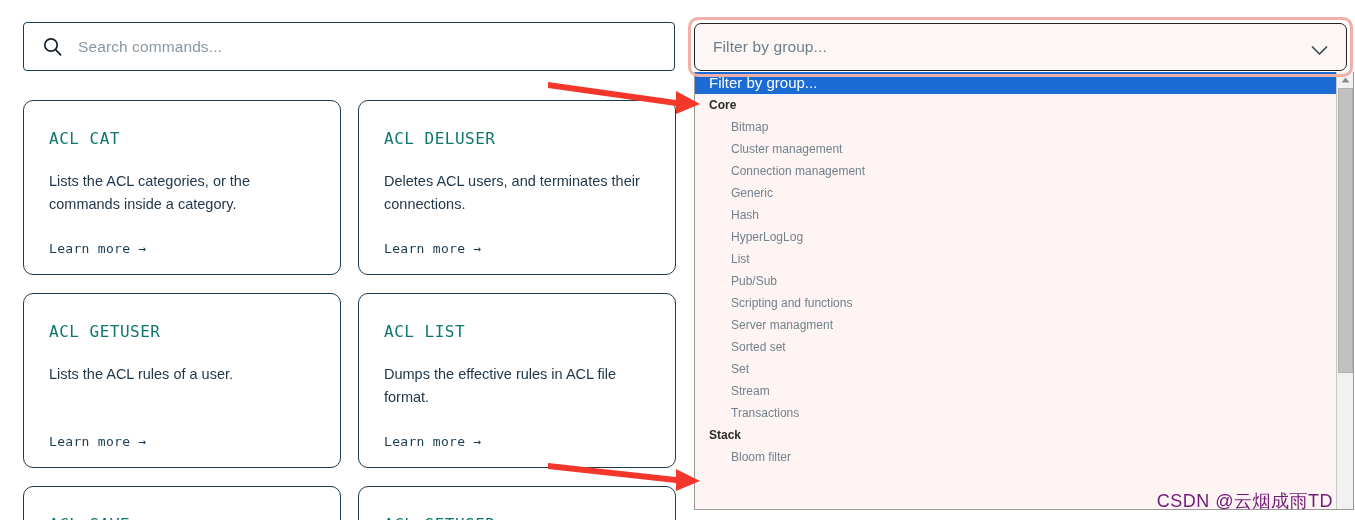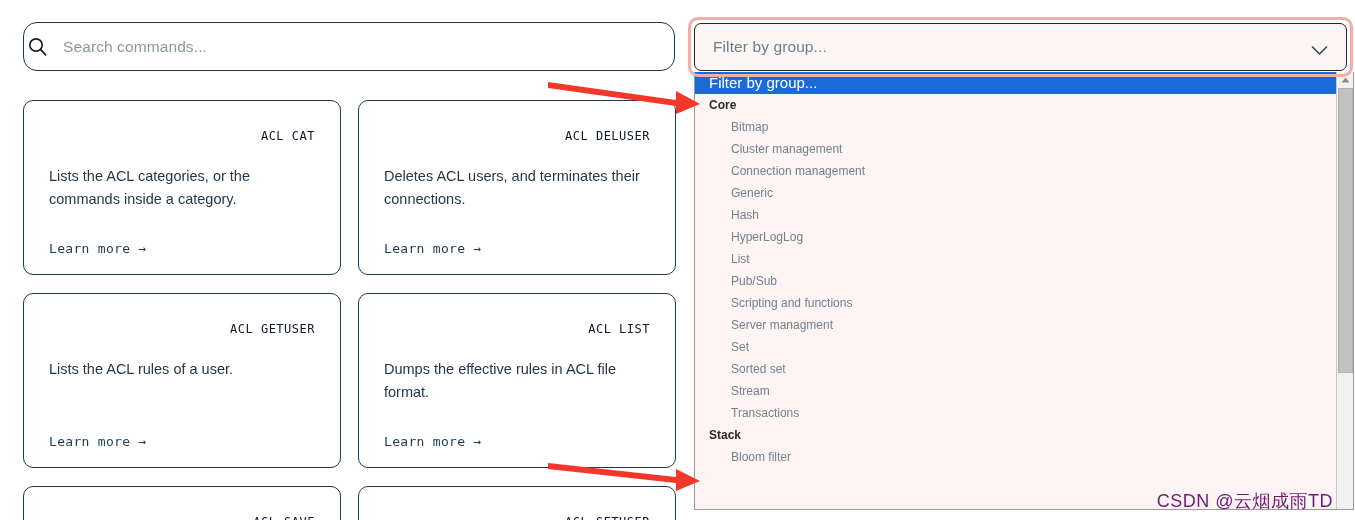--- a/index.html
+++ b/index.html
@@ -25,25 +25,25 @@
     width: 690px;
     height: 520px;
     overflow: hidden;
   }
 
   .search-box {
     position: absolute;
     left: 23px; top: 22px;
     width: 652px; height: 49px;
     border: 1.4px solid #1b3b52;
-    border-radius: 14px;
+    border-radius: 4px;
     background: #fff;
     display: flex;
     align-items: center;
-    padding-left: 4px;
+    padding-left: 19px;
   }
   .search-icon { width: 19px; height: 19px; flex: 0 0 auto; }
   .search-input-text {
     margin-left: 16px;
     font-size: 15.5px;
     color: #8b97a0;
     letter-spacing: 0.1px;
   }
 
   .cards {
@@ -59,26 +59,25 @@
     height: 175px;
     border: 1.4px solid #1b3b52;
     border-radius: 10px;
     background: #fff;
     padding: 28px 25px 18px 25px;
     display: flex;
     flex-direction: column;
   }
   .card-title {
     font-family: "DejaVu Sans Mono", monospace;
-    font-size: 12px;
-    color: #0f172a;
+    font-size: 16px;
+    color: #0f766e;
     letter-spacing: 0.5px;
     margin-bottom: 22px;
     white-space: pre;
-    text-align: right;
   }
   .card-desc {
     font-size: 14.5px;
     line-height: 1.62;
     color: #23394b;
     flex: 1 1 auto;
   }
   .card-link {
     font-family: "DejaVu Sans Mono", monospace;
     font-size: 13px;
@@ -298,22 +297,22 @@
     <div class="opt">Bitmap</div>
     <div class="opt">Cluster management</div>
     <div class="opt">Connection management</div>
     <div class="opt">Generic</div>
     <div class="opt">Hash</div>
     <div class="opt">HyperLogLog</div>
     <div class="opt">List</div>
     <div class="opt">Pub/Sub</div>
     <div class="opt">Scripting and functions</div>
     <div class="opt">Server managment</div>
+    <div class="opt">Sorted set</div>
     <div class="opt">Set</div>
-    <div class="opt">Sorted set</div>
     <div class="opt">Stream</div>
     <div class="opt">Transactions</div>
     <div class="opt group">Stack</div>
     <div class="opt">Bloom filter</div>
 
     <div class="vscroll">
       <div class="vscroll-btn">
         <svg width="9" height="6" viewBox="0 0 9 6">
             <polygon points="4.5,0.6 8.4,5.4 0.6,5.4" fill="#8a8a8a"></polygon>
           </svg>

